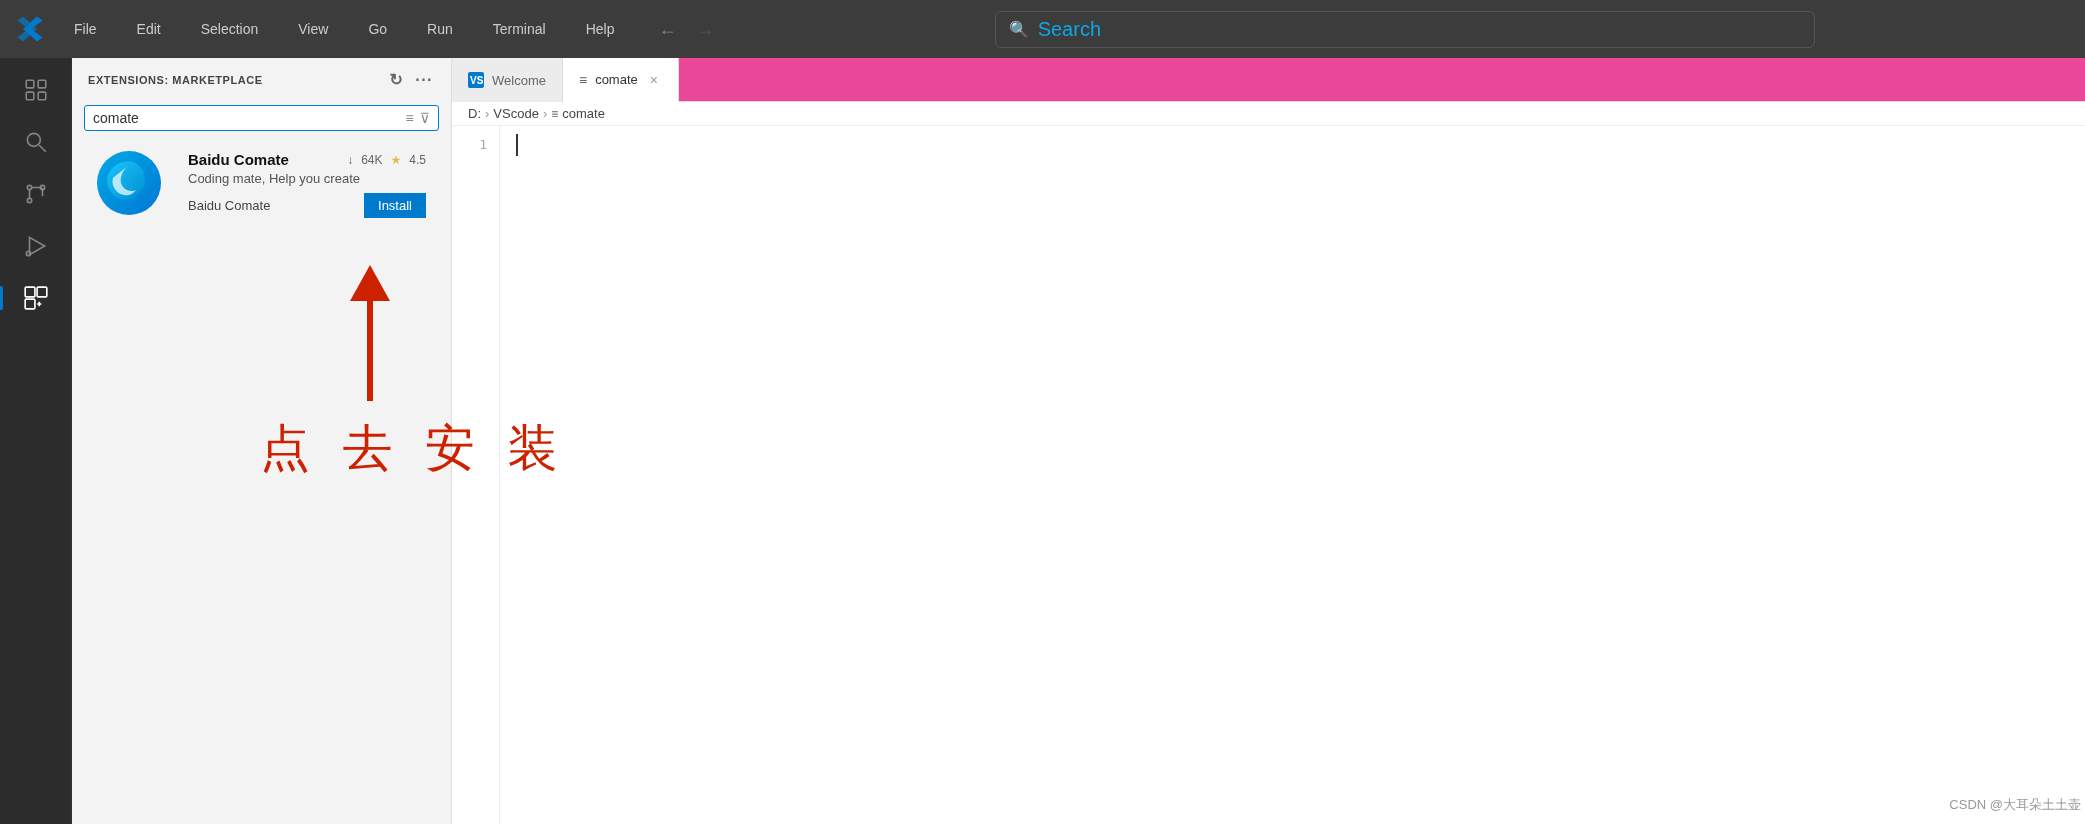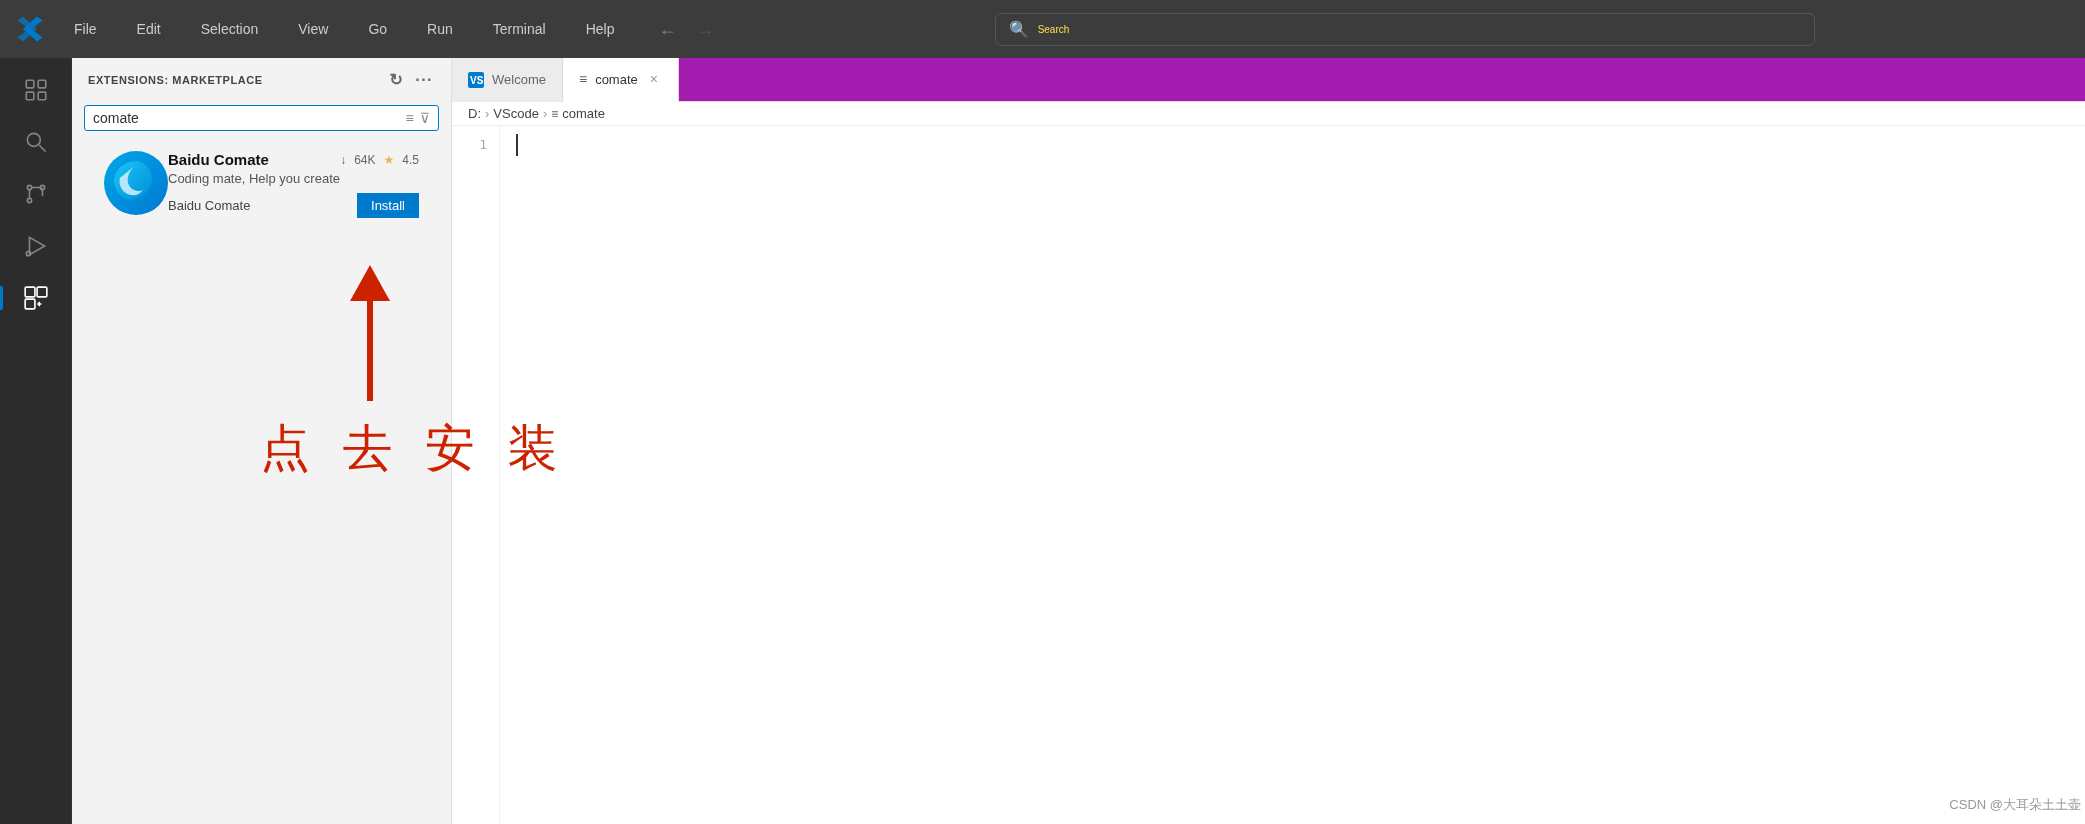--- a/index.html
+++ b/index.html
@@ -52,22 +52,22 @@
       border: 1px solid #555;
       border-radius: 6px;
       display: flex;
       align-items: center;
       padding: 6px 14px;
       gap: 8px;
       max-width: 820px;
       margin: 0 auto;
     }
     .search-bar-text {
-      color: #fde047;
-      font-size: 10px;
+      color: #0ea5e9;
+      font-size: 20px;
     }
 
     
     .main-layout {
       display: flex;
       height: calc(824px - 58px);
     }
 
     
     .activity-bar {
@@ -158,22 +158,22 @@
     .search-action-icons {
       display: flex;
       align-items: center;
       gap: 6px;
       color: #888;
     }
 
     
     .extension-item {
       display: flex;
-      padding: 12px 32px;
-      gap: 0;
+      padding: 12px 25px;
+      gap: 27px;
       background: #f3f3f3;
       cursor: pointer;
       justify-content: flex-end;
     }
     .extension-logo {
       width: 64px;
       height: 64px;
       border-radius: 6px;
       flex-shrink: 0;
       overflow: hidden;
@@ -231,22 +231,22 @@
 
     
     .editor-area {
       flex: 1;
       background: #ffffff;
       display: flex;
       flex-direction: column;
     }
     .tab-bar {
       display: flex;
-      align-items: center;
-      background: #a21caf;
+      align-items: flex-start;
+      background: #ec4899;
       border-bottom: 1px solid #ddd;
       height: 44px;
     }
     .tab {
       display: flex;
       align-items: center;
       padding: 0 16px;
       height: 44px;
       gap: 8px;
       cursor: pointer;

